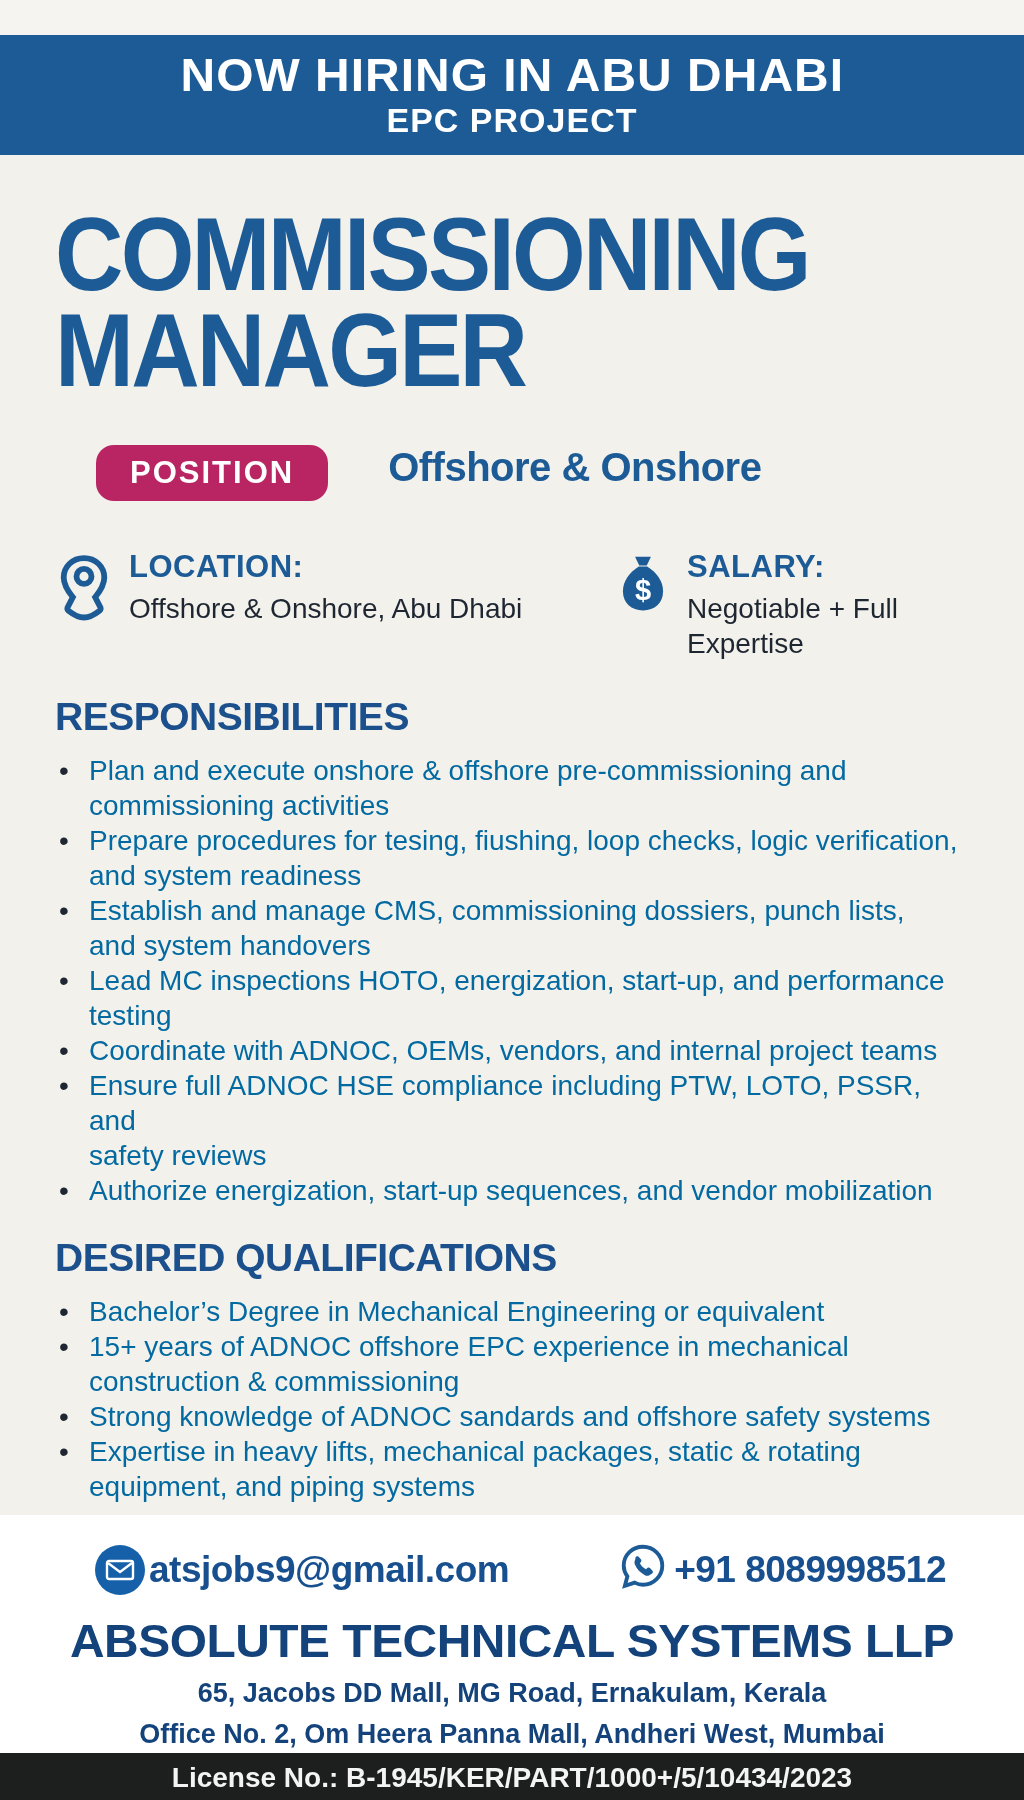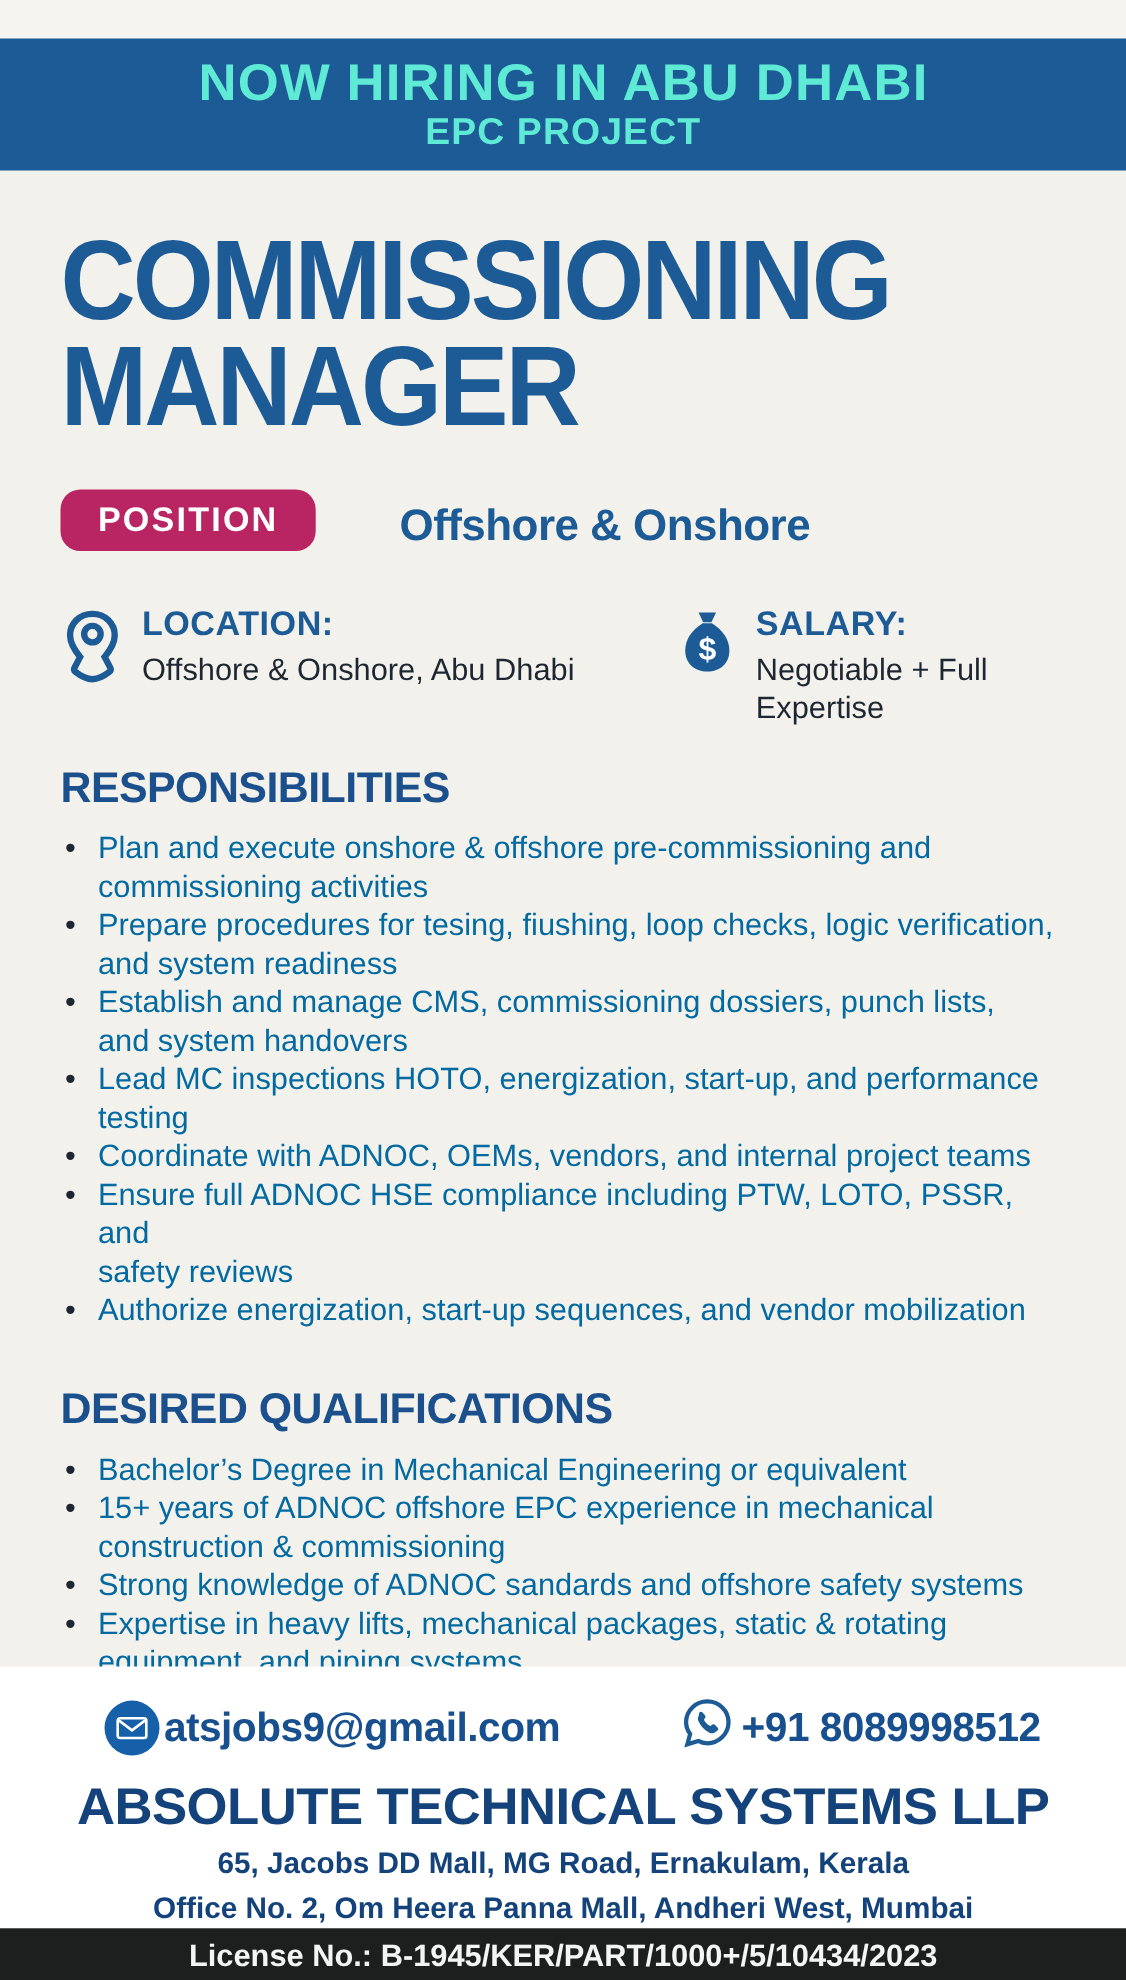--- a/index.html
+++ b/index.html
@@ -6,21 +6,21 @@
   body{
     width:1024px;height:1800px;
     background:#f2f1ec;
     font-family:"Liberation Sans", sans-serif;
     overflow:hidden;
     position:relative;
   }
   .top-strip{height:35px;background:#f5f4f0;}
   
   .banner{
-    height:120px;background:#1c5b96;color:#5eead4;
+    height:120px;background:#1c5b96;color:#ffffff;
     display:flex;flex-direction:column;align-items:center;justify-content:center;
     text-align:center;
   }
   .banner-line1{
     font-size:47px;font-weight:bold;letter-spacing:1px;line-height:1.05;
     transform:scaleX(1.02);
   }
   .banner-line2{
     font-size:34px;font-weight:bold;letter-spacing:1px;margin-top:2px;
   }
@@ -30,21 +30,21 @@
     padding:0 52px 0 55px;
   }
   .job-title{
     margin:52px 0 0 0;
     color:#1d5b96;font-weight:bold;
     font-size:103px;line-height:96px;letter-spacing:-3px;
     transform:scaleX(0.92);transform-origin:0 0;
     white-space:nowrap;
   }
   .badge-row{
-    margin-top:46px;display:flex;align-items:flex-end;gap:76px;
+    margin-top:46px;display:flex;align-items:flex-start;gap:60px;margin-left:41px;
   }
   .position-badge{
     background:#b82562;color:#ffffff;border-radius:18px;
     padding:10px 34px;font-size:31px;font-weight:bold;letter-spacing:2px;
   }
   .position-value{
     color:#1d5b96;font-size:40px;font-weight:bold;letter-spacing:-0.5px;
   }
   
   .info-row{margin-top:48px;display:flex;}
@@ -53,21 +53,21 @@
   .info-icon{flex:0 0 auto;margin-top:2px;}
   .info-texts{margin-left:16px;}
   .info-label{color:#1d5b96;font-size:31px;font-weight:bold;letter-spacing:0.5px;}
   .info-value{color:#1e2631;font-size:28px;margin-top:6px;line-height:35px;}
   .info-item.salary .info-value{max-width:245px;}
   
   .section-heading{
     color:#1b508c;font-size:39px;font-weight:bold;letter-spacing:-0.5px;
     margin-top:34px;
   }
-  .section-heading.qualifications{margin-top:52px;}
+  .section-heading.qualifications{margin-top:28px;}
   ul.bullet-list{
     list-style:none;margin:14px 0 0 0;padding:0 0 0 34px;
   }
   ul.bullet-list li{
     position:relative;
     color:#0369a1;font-size:28px;line-height:35px;
     white-space:pre-line;
     margin:0;
   }
   ul.bullet-list li::before{

